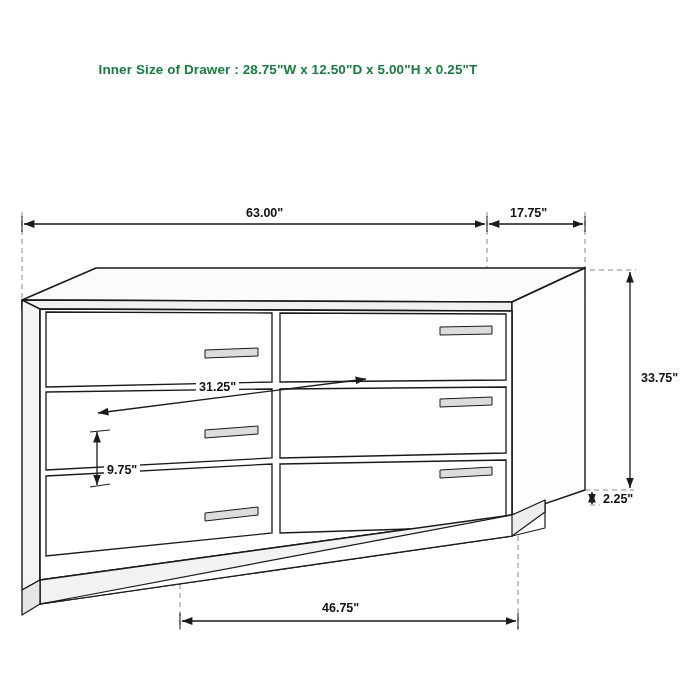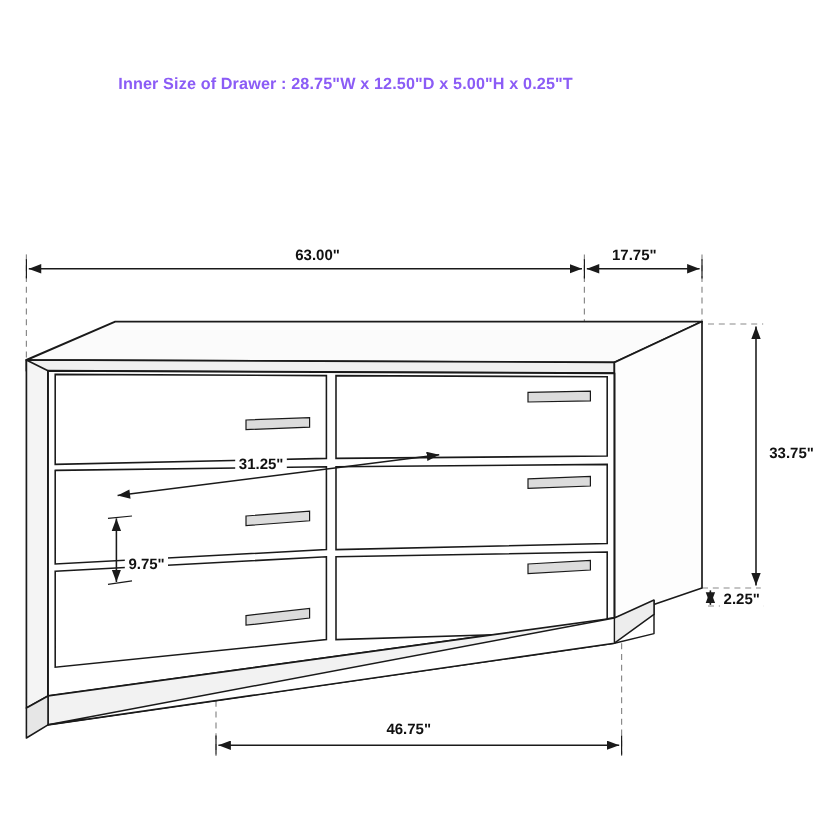--- a/index.html
+++ b/index.html
@@ -22,21 +22,21 @@
   }
   .title {
     position: absolute;
     top: 62px;
     left: 0;
     width: 576px;
     text-align: center;
     font-size: 13.5px;
     font-weight: bold;
     letter-spacing: 0.1px;
-    color: #8b5cf6;
+    color: #15803d;
   }
   svg.diagram {
     position: absolute;
     top: 0;
     left: 0;
     width: 700px;
     height: 700px;
   }
   .dimlabel {
     position: absolute;

